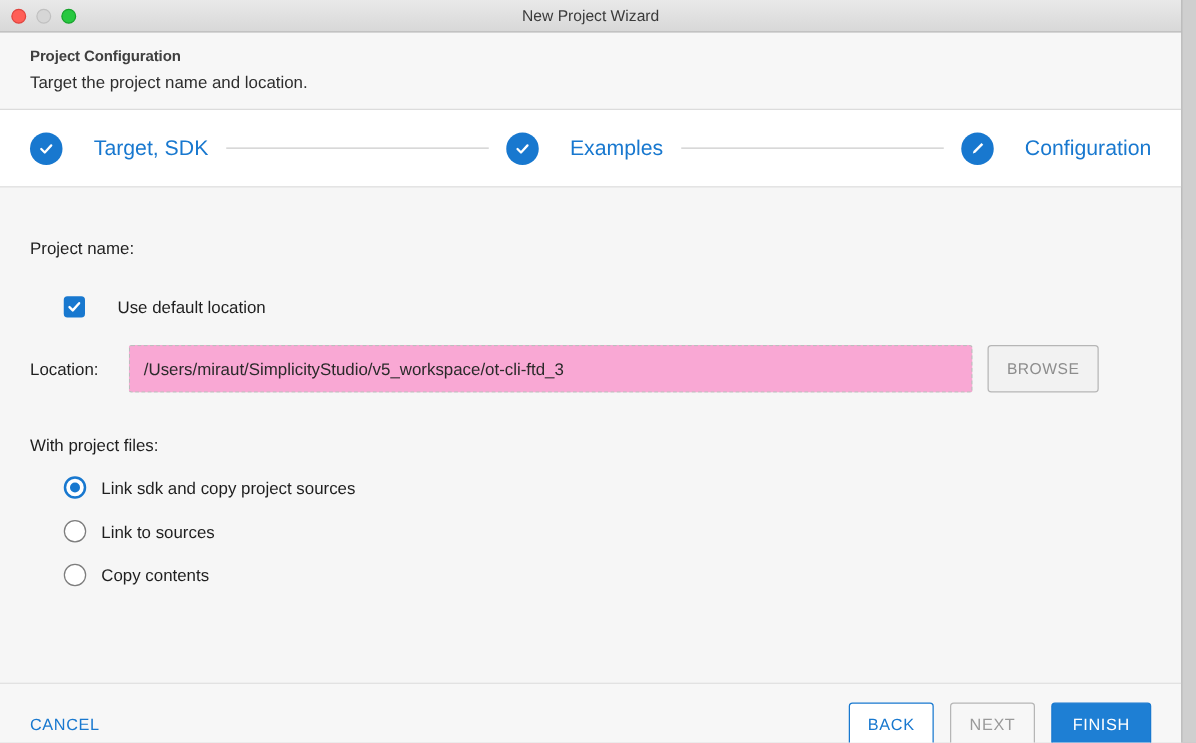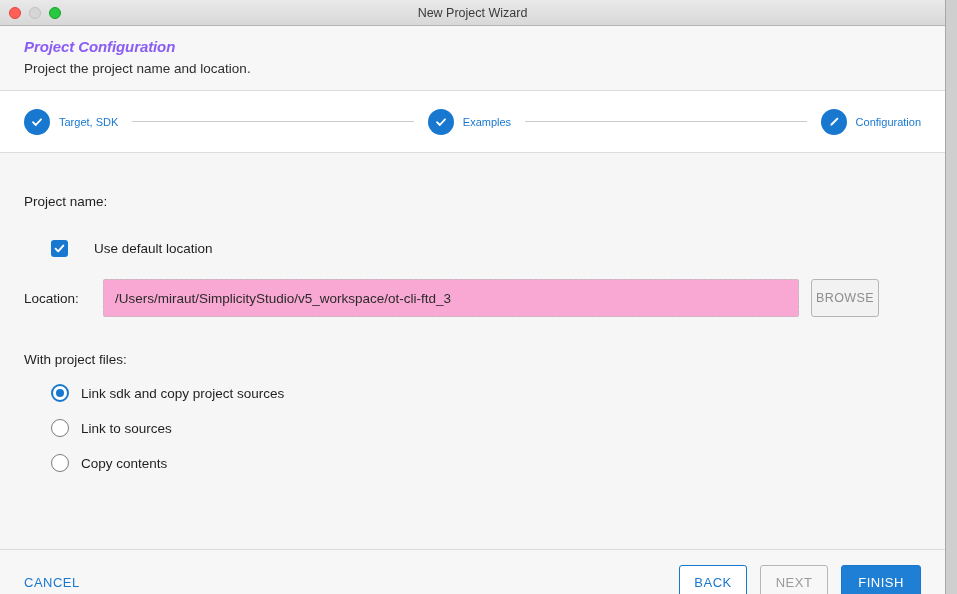--- a/index.html
+++ b/index.html
@@ -70,25 +70,24 @@
   }
 
   
   .header {
     background: #f7f7f7;
     padding: 12px 24px 14px 24px;
     border-bottom: 1px solid #dcdcdc;
   }
   .header h1 {
     margin: 0 0 6px 0;
-    font-size: 15px;
+    font-size: 12px;
     font-weight: bold;
-    color: #8b5cf6;
+    color: #404040;
     letter-spacing: -0.1px;
-    font-style: italic;
   }
   .header p {
     margin: 0;
     font-size: 13.5px;
     color: #2e2e2e;
   }
 
   
   .stepper {
     background: #ffffff;
@@ -110,23 +109,24 @@
     height: 26px;
     border-radius: 50%;
     background: #1878cf;
     display: flex;
     align-items: center;
     justify-content: center;
     flex: none;
   }
   .step-icon svg { display: block; }
   .step-label {
-    font-size: 11px;
+    font-size: 17px;
     color: #1878cf;
     white-space: nowrap;
+    margin-left: 16px;
   }
   .step-line {
     flex: 1 1 auto;
     height: 1px;
     background: #cbcbcb;
     margin: 0 14px;
   }
 
   
   .content {
@@ -194,21 +194,21 @@
   .row-loc .field-label { width: 79px; }
   .text-input.disabled {
     background: #f9a8d4;
     border: 1px dashed #bdbdbd;
     border-radius: 2px;
     color: #2a2a2a;
     margin-right: 12px;
     height: 38px;
   }
   .browse-btn {
-    width: 68px;
+    width: 89px;
     height: 38px;
     border: 1px solid #b6b6b6;
     border-radius: 3px;
     background: #f2f2f2;
     color: #8d8d8d;
     font-size: 12.5px;
     letter-spacing: 0.4px;
     display: flex;
     align-items: center;
     justify-content: center;
@@ -321,21 +321,21 @@
     <div class="traffic">
       <span class="light red"></span>
       <span class="light grey"></span>
       <span class="light green"></span>
     </div>
     <div class="title-text">New Project Wizard</div>
   </div>
 
   <div class="header">
     <h1>Project Configuration</h1>
-    <p>Project the project name and location.</p>
+    <p>Target the project name and location.</p>
   </div>
 
   <div class="stepper">
 
     <div class="step">
       <span class="step-icon">
         <svg width="14" height="14" viewBox="0 0 14 14">
           <path d="M3 7.2 L5.8 10 L11 4.3" fill="none" stroke="#ffffff" stroke-width="1.8" stroke-linecap="round" stroke-linejoin="round"></path>
         </svg>
       </span>

